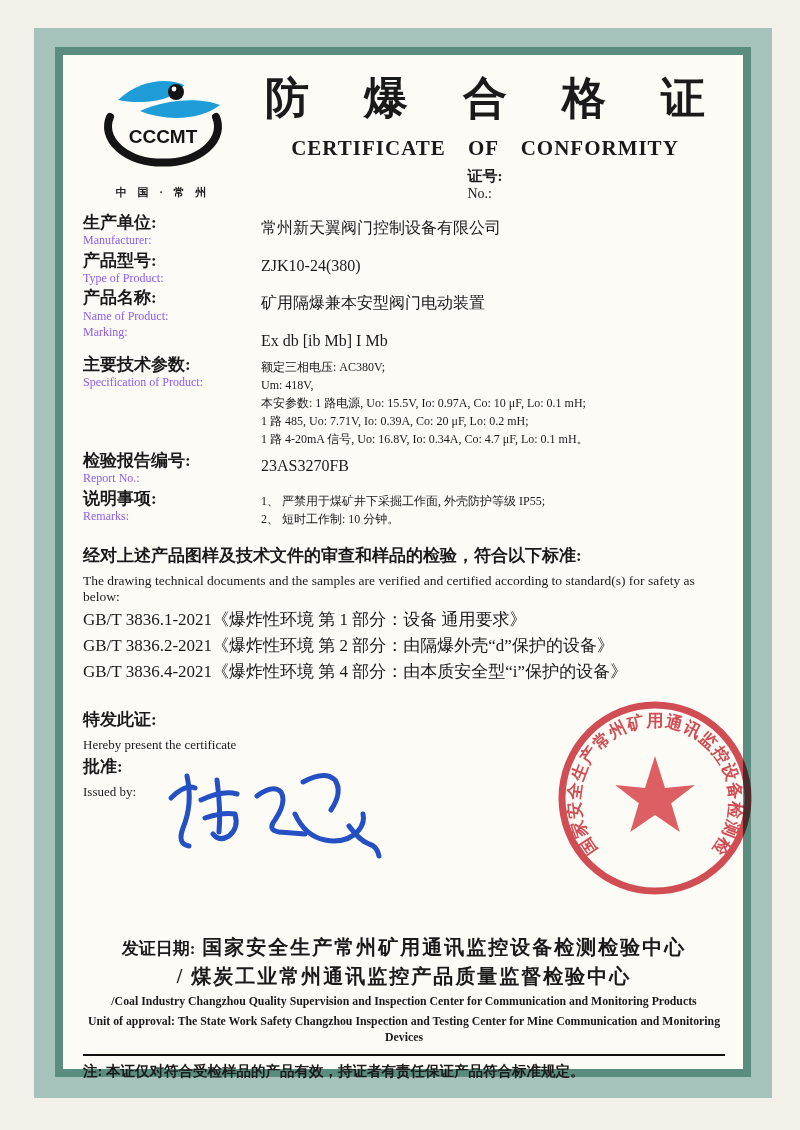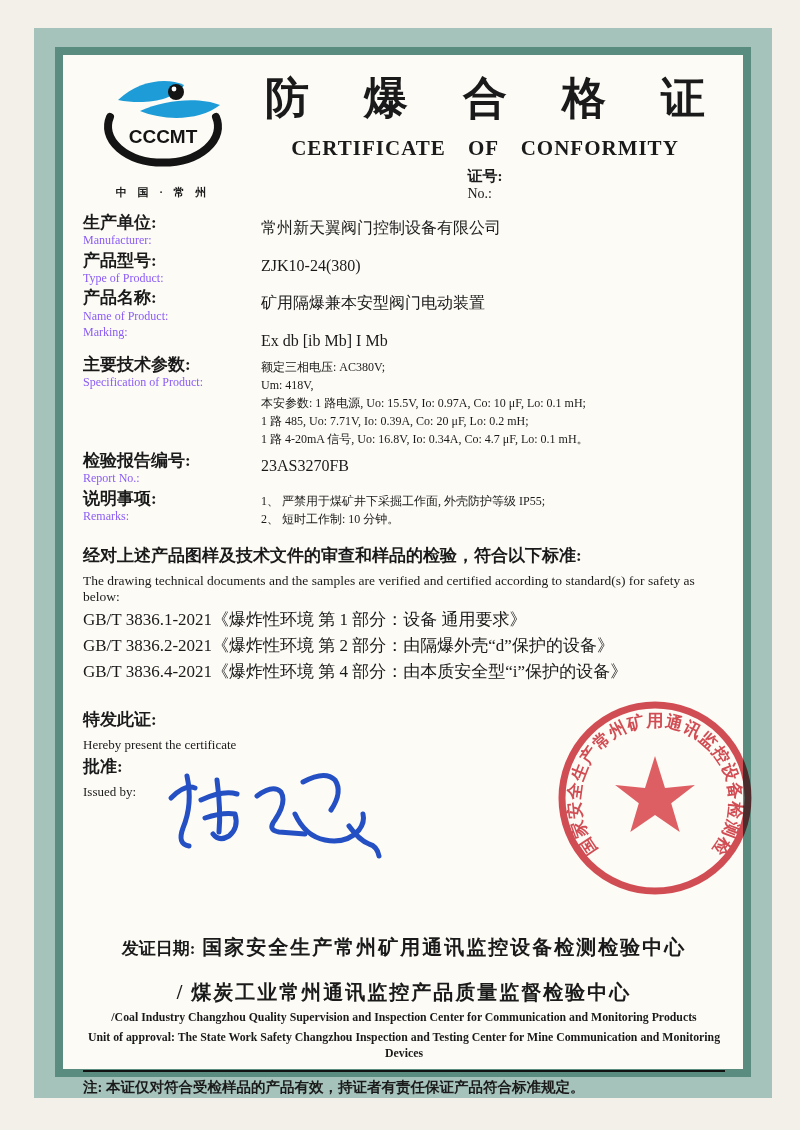--- a/index.html
+++ b/index.html
@@ -60,21 +60,21 @@
   .date-label-cn{ font-size:17px; font-weight:600; text-align:left; }
   .date-label-en{ font-size:13px; font-weight:600; text-align:right; padding-right:14px; margin-top:8px; margin-bottom:6px;}
   .date-value{ position:absolute; font-size:17px; white-space:nowrap; }
   .date-value.issue{ left:150px; top:28px; }
   .date-value.valid{ left:150px; top:96px; }
   .stamp{ position:absolute; left:470px; top:-12px; mix-blend-mode:multiply; }
   
   .issuer{ margin-top:6px; text-align:center; }
   .issuer-line1{ font-size:20px; font-weight:700; letter-spacing:2px; white-space:nowrap;}
   .issuer-line1 .issuer-label{ font-size:17px; font-weight:600; letter-spacing:0; }
-  .issuer-line2{ font-size:20px; font-weight:700; letter-spacing:2px; margin-top:18px;}
+  .issuer-line2{ font-size:20px; font-weight:700; letter-spacing:2px; margin-top:2px;}
   .issuer-en{ font-size:11.8px; font-weight:700; line-height:1.35; margin-top:4px; }
   .issuer-rule{ border:none; border-top:2.5px solid #111; margin-top:8px; }
   
   .footer{ margin-top:6px; }
   .note-cn{ font-size:14.5px; font-weight:600; }
 </style>
 </head>
 <body>
 
 <div class="frame-outer"></div>

